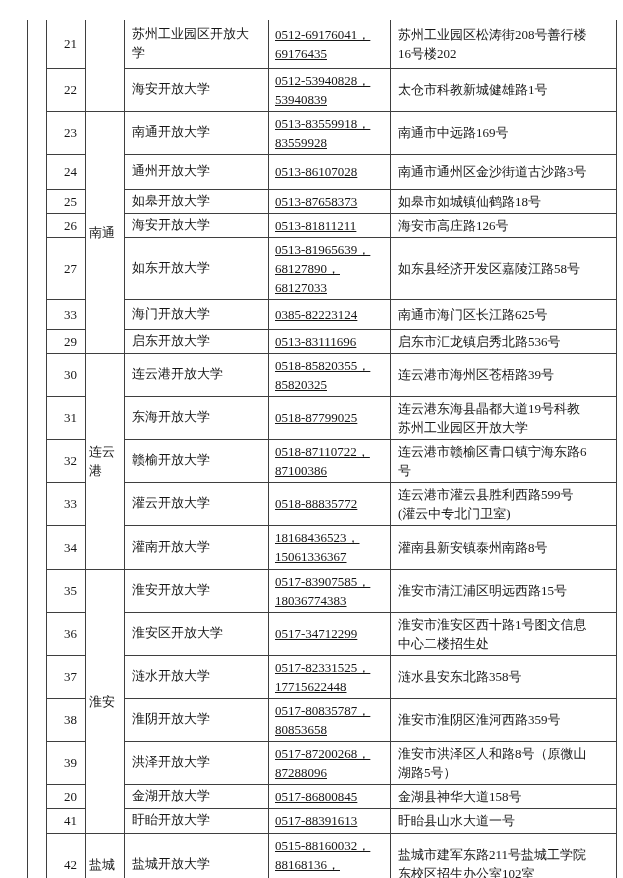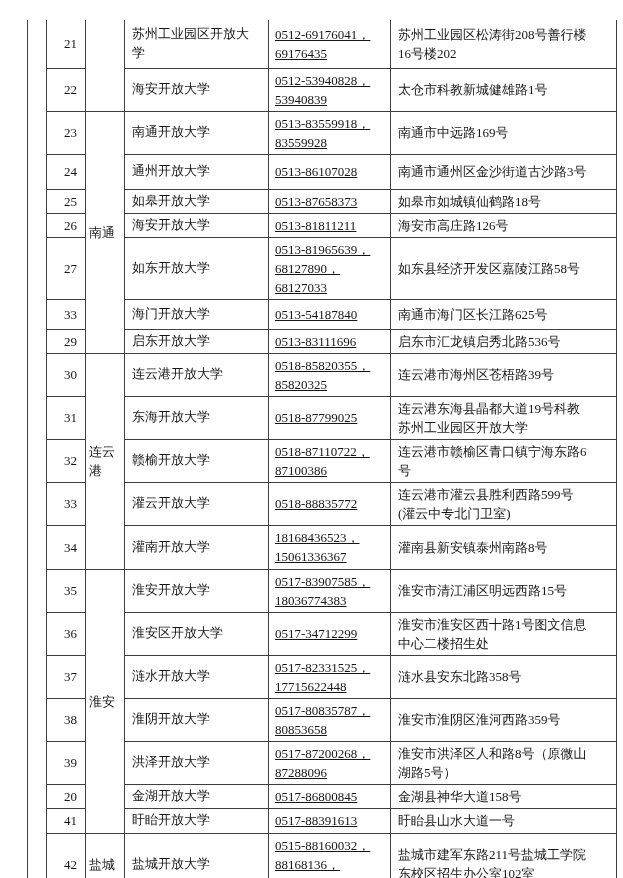--- a/index.html
+++ b/index.html
@@ -94,21 +94,21 @@
           <td class="num">27</td>
           <td class="school">如东开放大学</td>
           <td class="phone">0513-81965639，
 68127890，
 68127033</td>
           <td class="addr">如东县经济开发区嘉陵江路58号</td>
         </tr>
         <tr style="height:30px">
           <td class="num">33</td>
           <td class="school">海门开放大学</td>
-          <td class="phone">0513-54187840</td>
+          <td class="phone">0385-82223124</td>
           <td class="addr">南通市海门区长江路625号</td>
         </tr>
         <tr style="height:22px">
           <td class="num">29</td>
           <td class="school">启东开放大学</td>
           <td class="phone">0513-83111696</td>
           <td class="addr">启东市汇龙镇启秀北路536号</td>
         </tr>
         <tr style="height:43px">
           <td class="num">30</td>

